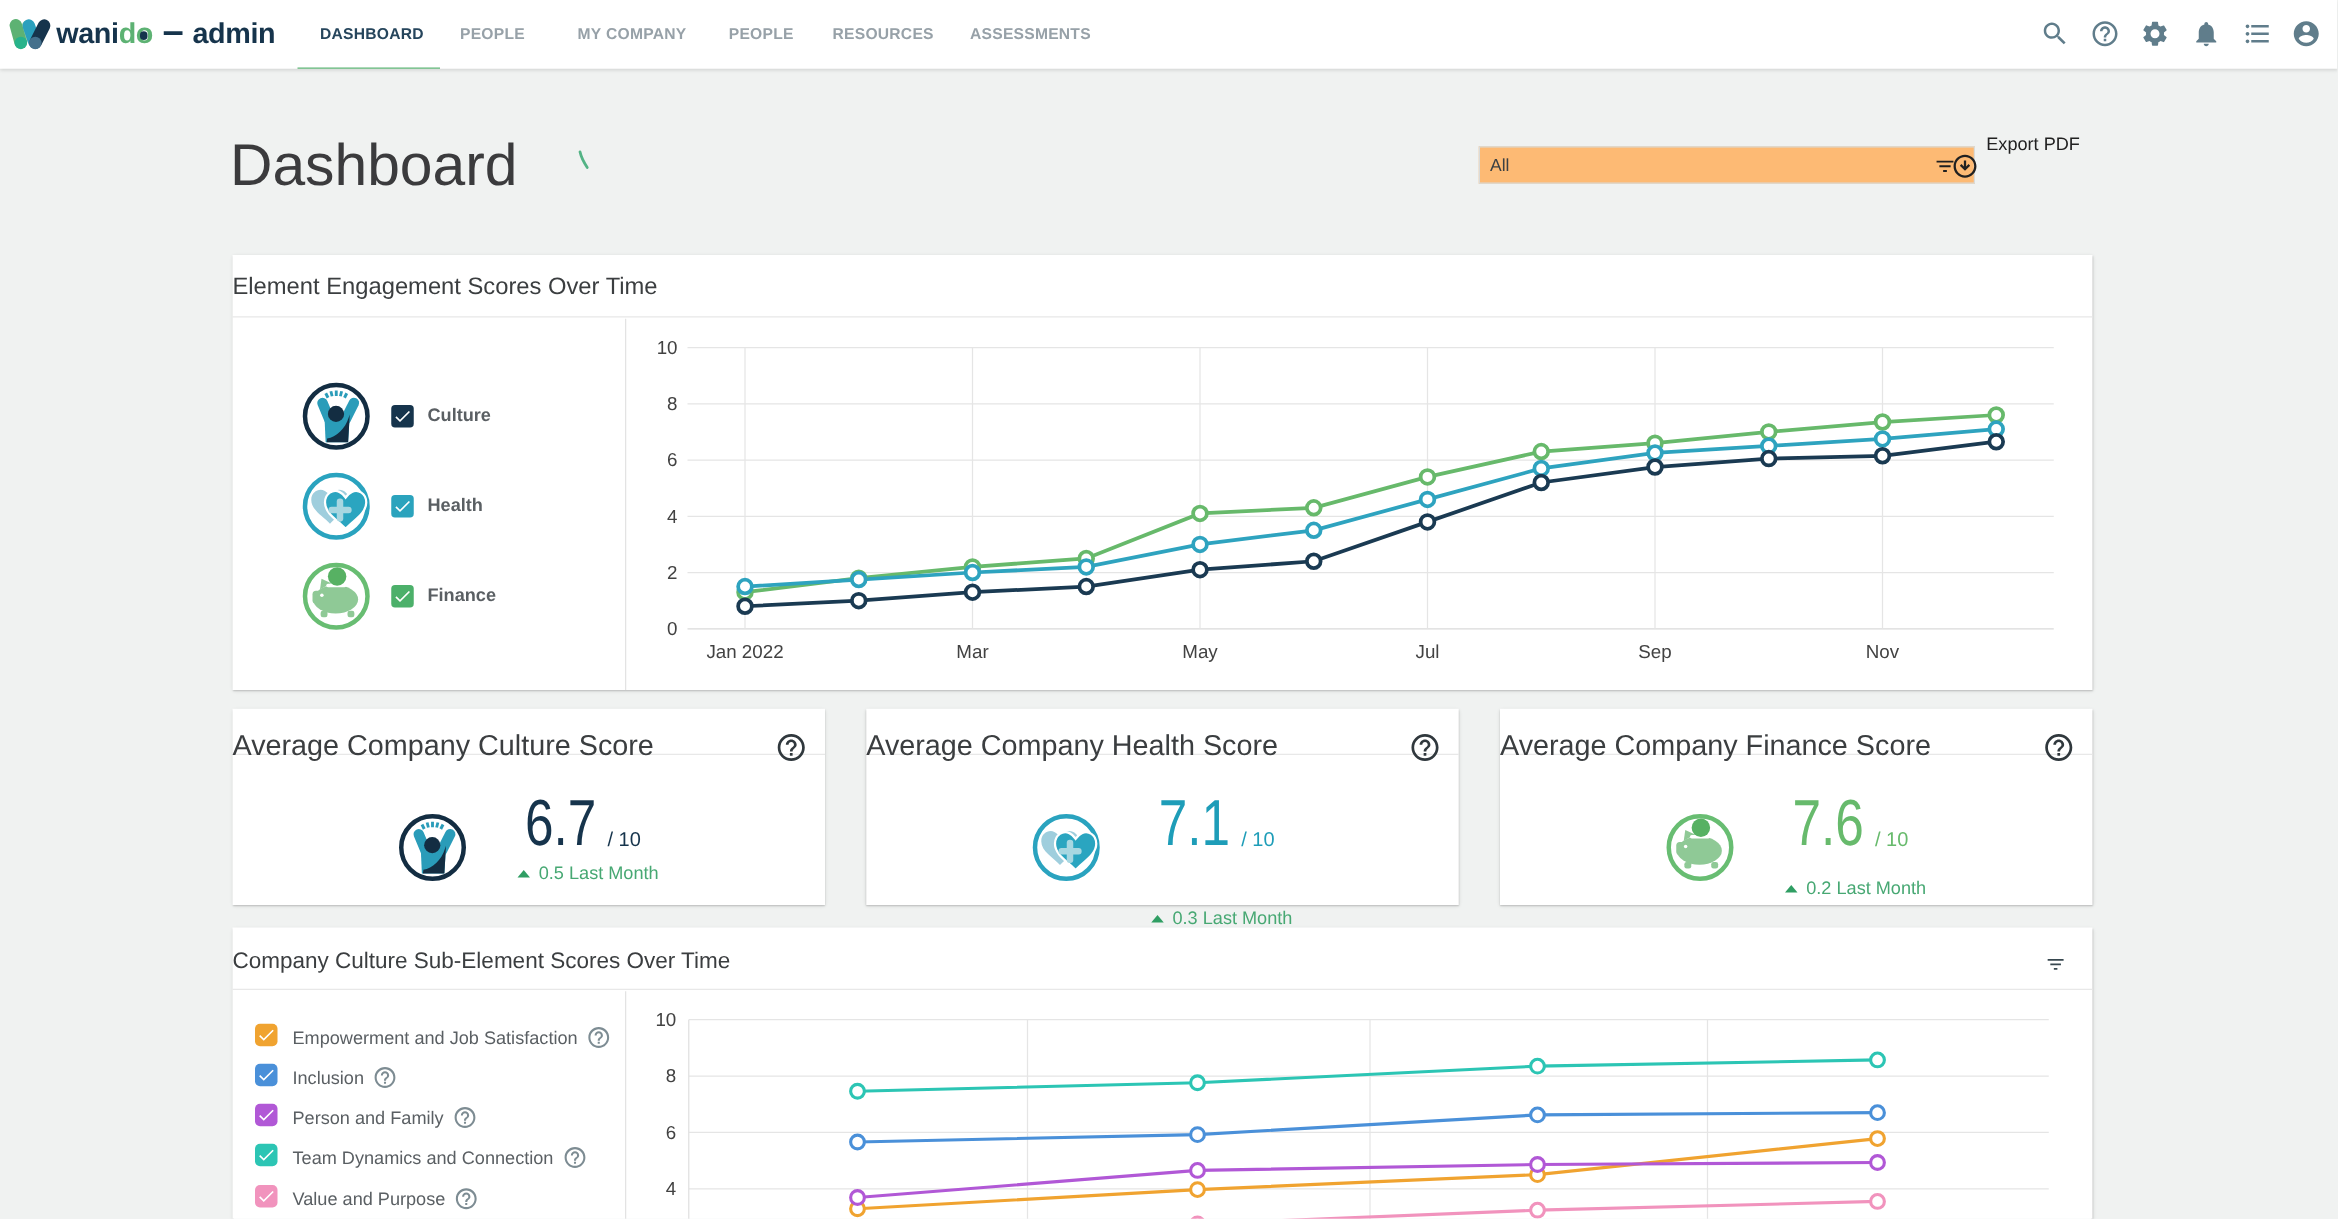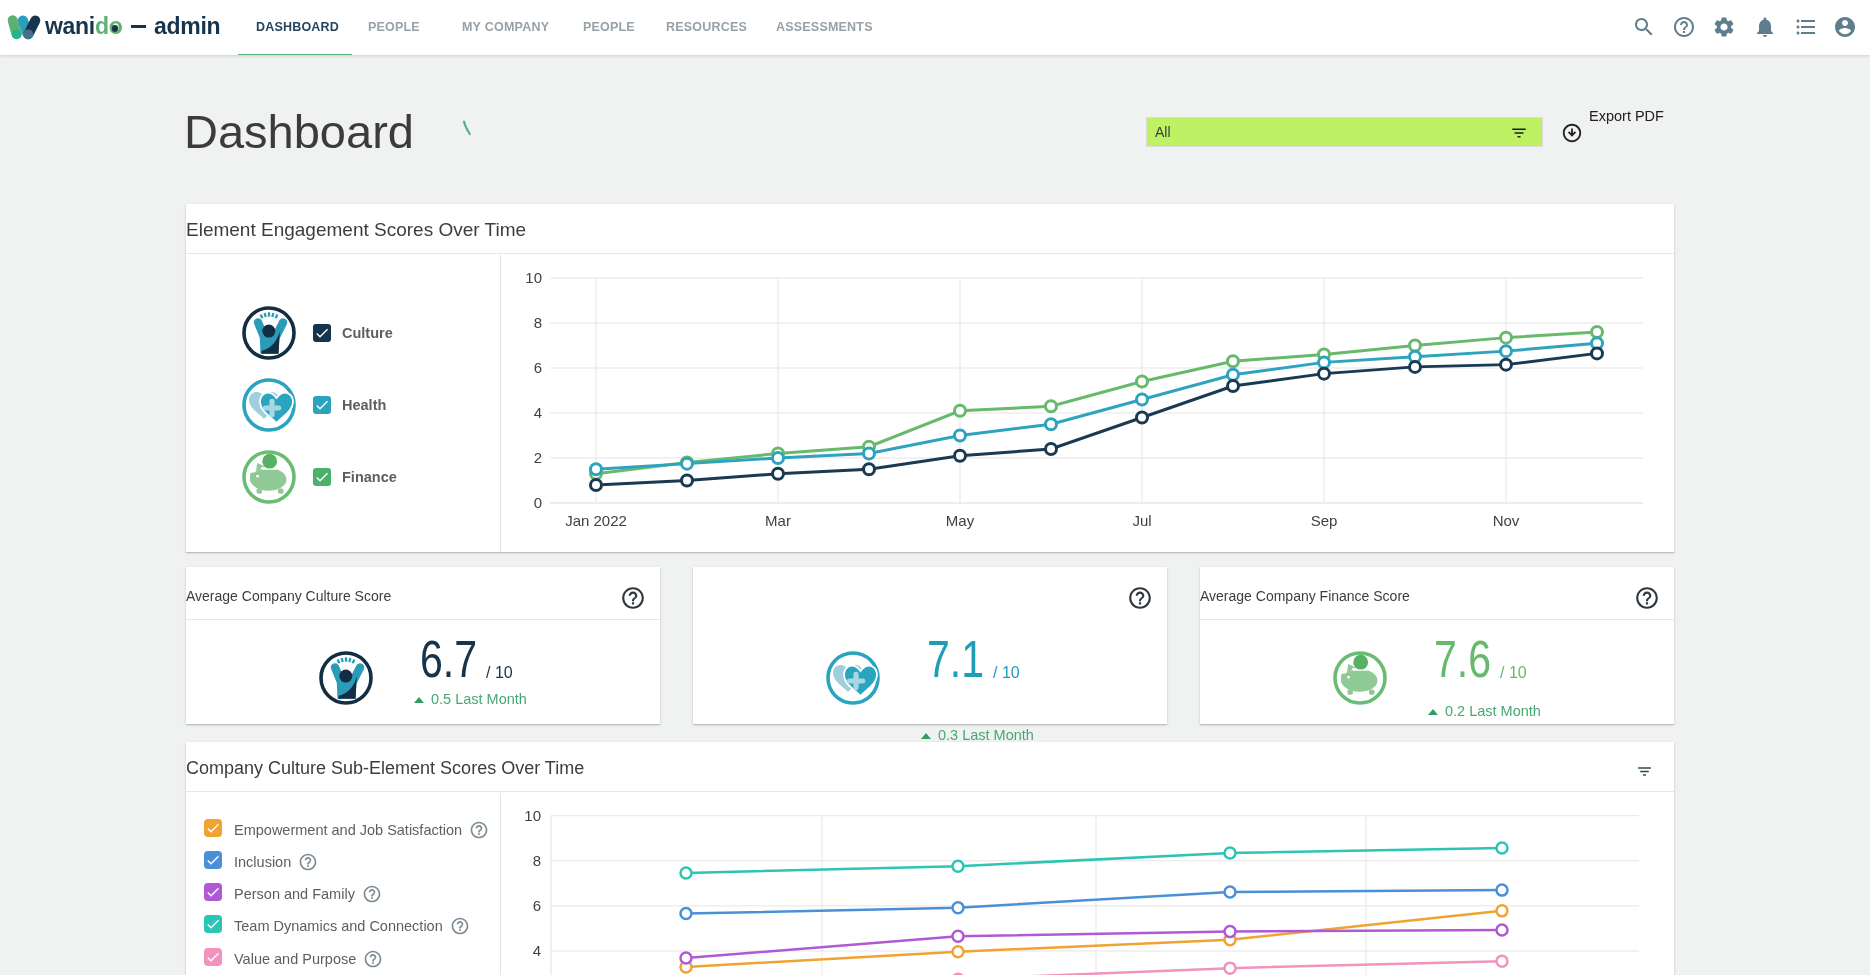--- a/index.html
+++ b/index.html
@@ -15,41 +15,41 @@
 .navitem.active { color:#26455c; }
 #navline { position:absolute; left:238px; top:53.5px; width:114px; height:1.5px; background:#5cb474; }
 .hicon { position:absolute; top:15px; width:24px; height:24px; }
 
 
 #logow { position:absolute; left:0px; top:0px; }
 .lw { position:absolute; top:10px; font-weight:700; font-size:23px; letter-spacing:-0.3px; line-height:33px; }
 
 
 #h1 { position:absolute; left:184px; top:104px; font-size:47px; color:#3b3b3d; font-weight:400; letter-spacing:0px; }
-#filterbox { position:absolute; left:1146px; top:117px; width:397px; height:30px; background:#bef264;
+#filterbox { position:absolute; left:1183px; top:117px; width:397px; height:30px; background:#fdba74;
   border:1px solid #d9dbda; }
 #filterbox .alltxt { position:absolute; left:8px; top:0; line-height:29px; font-size:14px; color:#3c4043; }
 #exporttxt { position:absolute; left:1589px; top:108px; font-size:14.5px; color:#212121; }
 
 
 .card { position:absolute; background:#fff; box-shadow:0 1px 1px rgba(0,0,0,0.14), 0 1px 3px rgba(0,0,0,0.12); }
 .card-h { position:absolute; left:0; top:0; right:0; height:50px; border-bottom:1px solid #e8e8e8;
   line-height:52px; font-size:19px; color:#3b3e40; padding-left:0; }
 #card1 { left:186px; top:204px; width:1488px; height:348px; }
 #card2 { left:186px; top:742px; width:1488px; height:240px; }
 .vdivider { position:absolute; left:314px; width:1px; background:#e3e3e3; }
 .leg1row { position:absolute; left:0; width:314px; height:56px; }
 .leg1row .cb { position:absolute; left:127px; top:19px; }
 .leg1row .lbl { position:absolute; left:156px; top:19px; font-size:14.5px; color:#5a5f63; line-height:18px;font-weight:bold; }
 .cb { width:18px; height:18px; border-radius:3px; position:absolute; }
 .cb svg { position:absolute; left:1px; top:1px; }
 
 
 .scard { height:157px; width:474px; top:567px; }
-.scard .card-h { height:53px; line-height:58px; font-size:14px; }
+.scard .card-h { height:37px; line-height:58px; font-size:23px; }
 .bignum { position:absolute; font-size:52px; line-height:52px; transform:scaleX(0.79); transform-origin:left top; }
 .outof { position:absolute; font-size:16px; }
 .delta { position:absolute; font-size:14.5px; color:#47a873; white-space:nowrap; }
 .tri { display:inline-block; width:0; height:0; border-left:5.5px solid transparent;
   border-right:5.5px solid transparent; border-bottom:6.5px solid #2f9e63; margin-right:7px; vertical-align:1px; }
 
 
 .leg2row { position:absolute; height:18px; white-space:nowrap; }
 .leg2row .lbl { position:absolute; left:30px; top:1px; font-size:14.5px; color:#5a5f63; }
 .leg2row .lhelp { vertical-align:-5px; margin-left:3px; }
@@ -225,20 +225,21 @@
       <use href="#ic-helpdark"></use>
     </svg>
   <svg style="position:absolute;left:132px;top:83px;" width="56" height="56" viewBox="0 0 56 56">
       <use href="#ic-culture"></use>
     </svg>
   <div class="bignum" style="left:234px;top:66px;color:#16344c;">6.7</div>
   <div class="outof" style="left:300px;top:97px;color:#16344c;">/ 10</div>
   <div class="delta" style="left:228px;top:124px;"><span class="tri"></span>0.5 Last Month</div>
 </div>
 <div class="card scard" style="left:693px;">
+  <div class="card-h">Average Company Health Score</div>
   <svg style="position:absolute;left:434px;top:18px;" width="26" height="26" viewBox="0 0 24 24" fill="#30383d">
       <use href="#ic-helpdark"></use>
     </svg>
   <svg style="position:absolute;left:132px;top:83px;" width="56" height="56" viewBox="0 0 56 56">
       <use href="#ic-health"></use>
     </svg>
   <div class="bignum" style="left:234px;top:66px;color:#1e9db8;">7.1</div>
   <div class="outof" style="left:300px;top:97px;color:#1e9db8;">/ 10</div>
   <div class="delta" style="left:228px;top:132px;margin-top:28px;"><span class="tri"></span>0.3 Last Month</div>
 </div>

